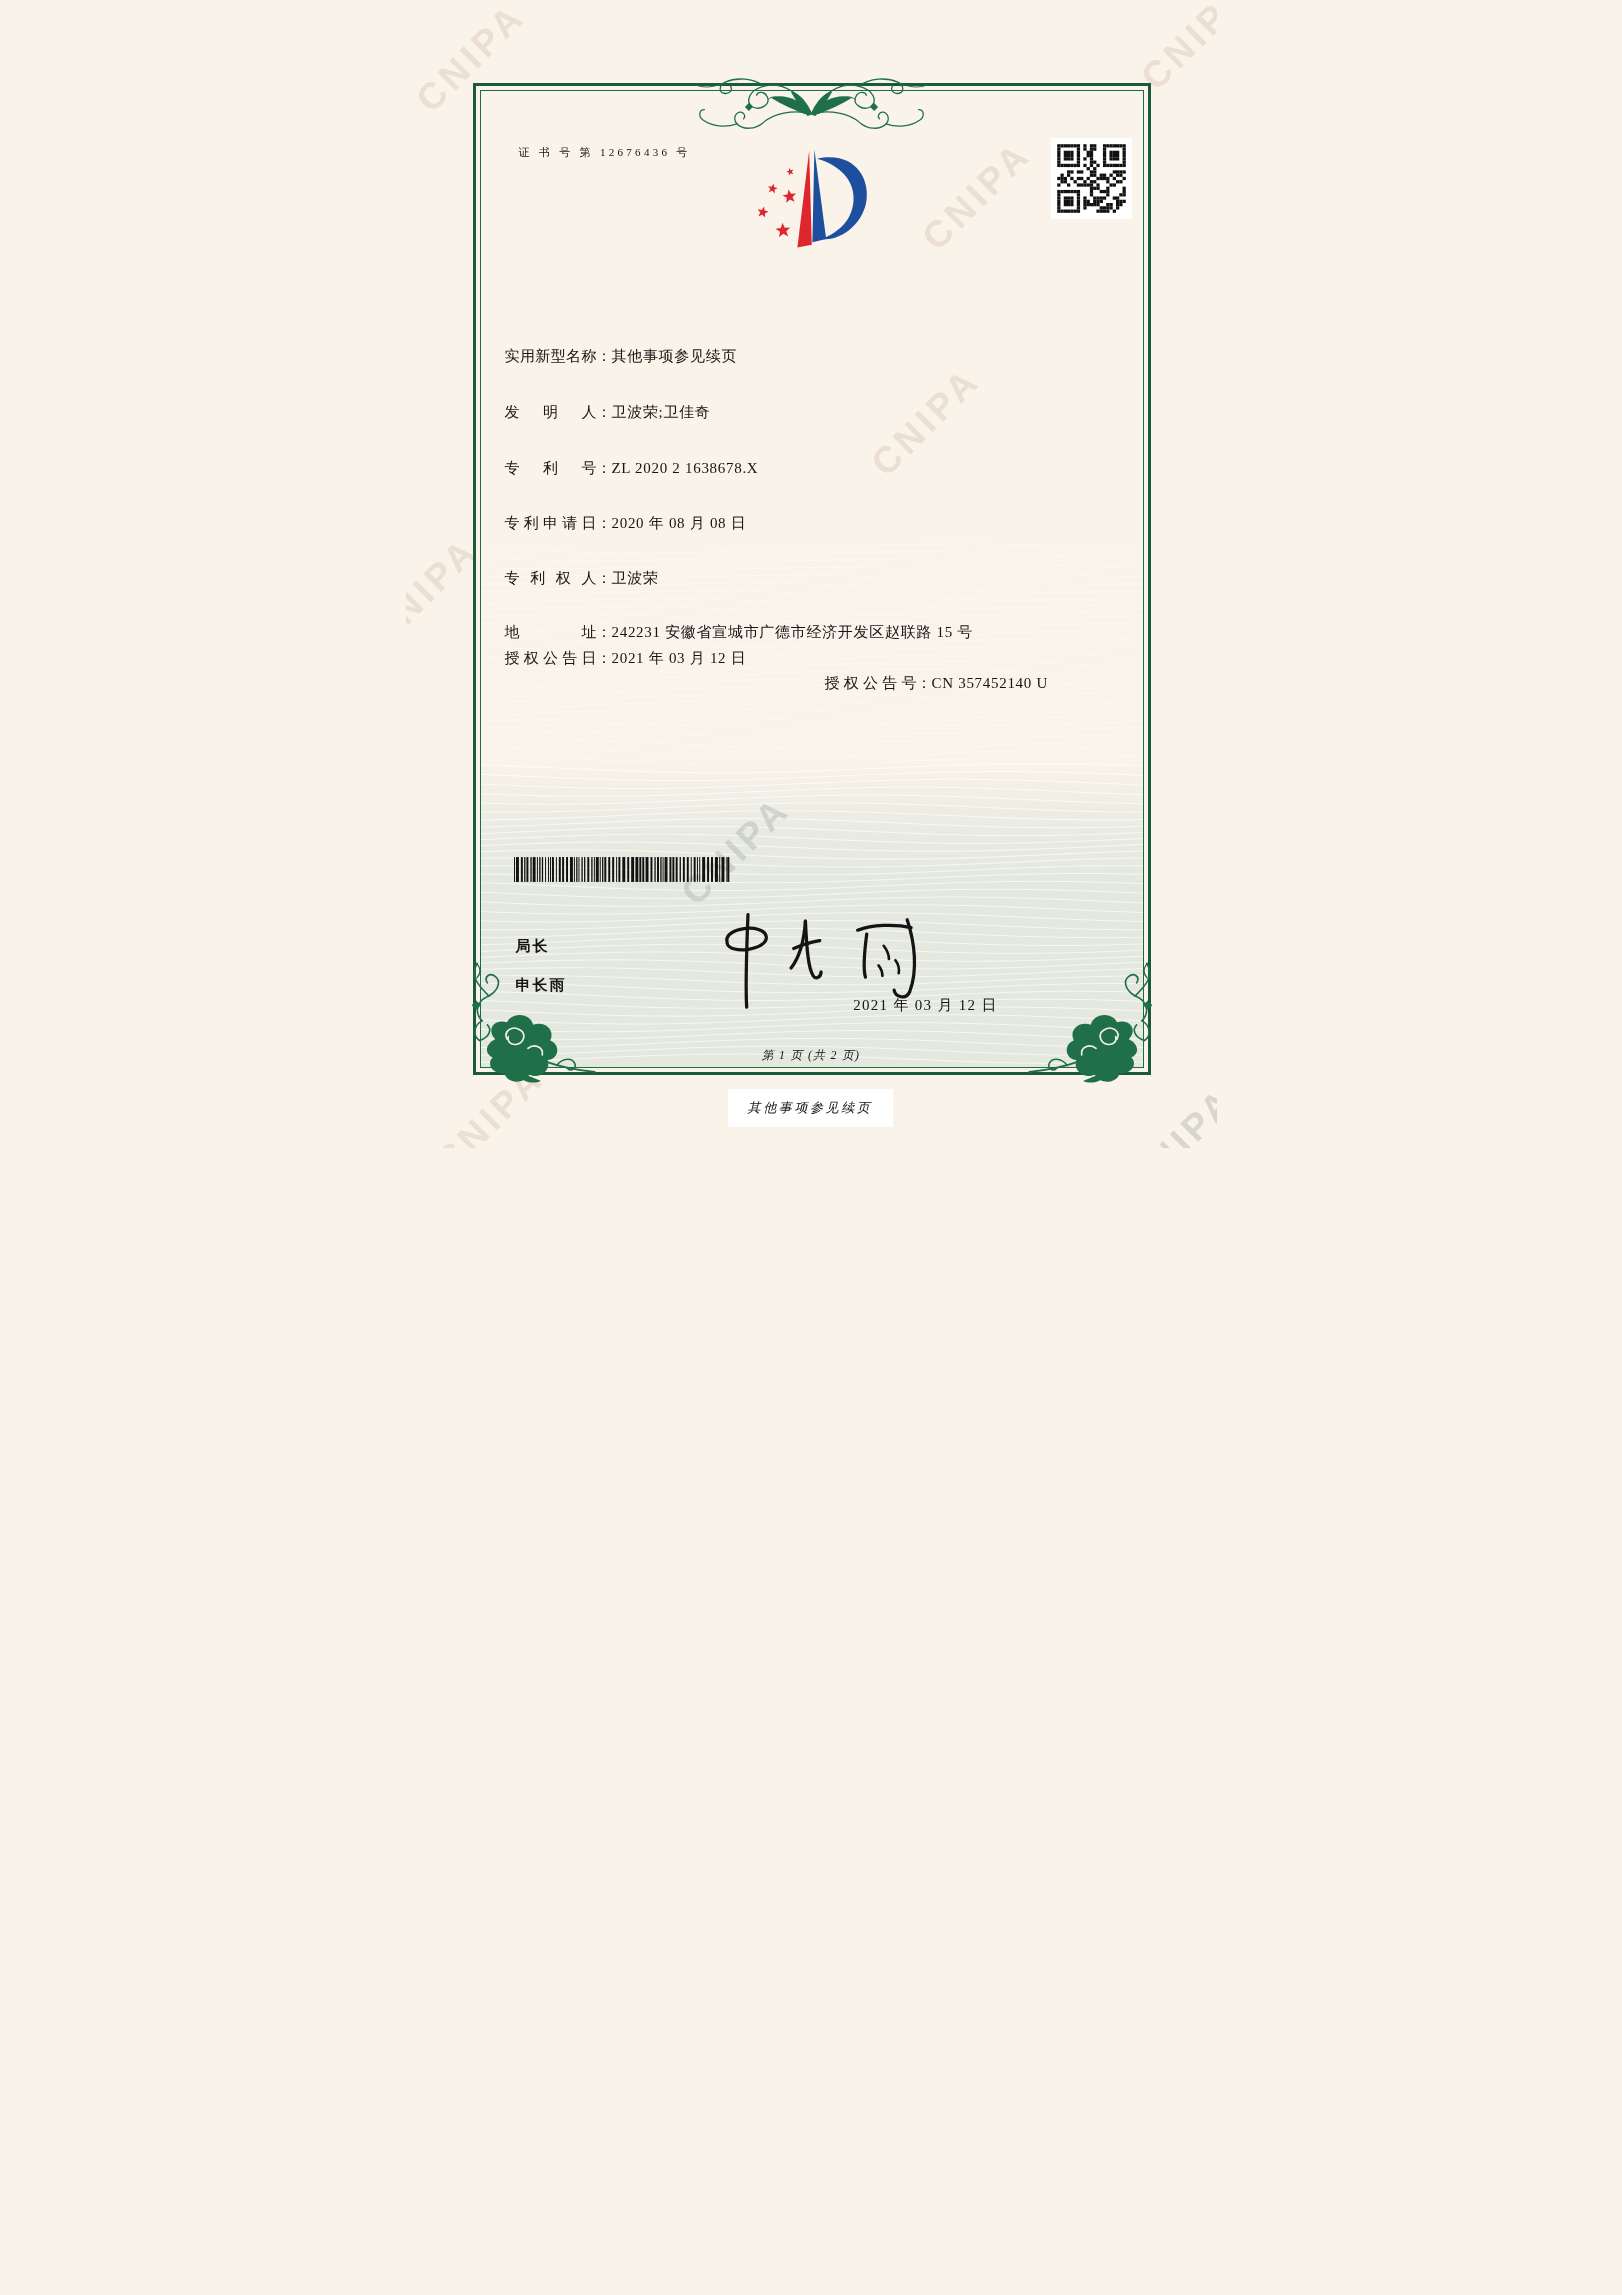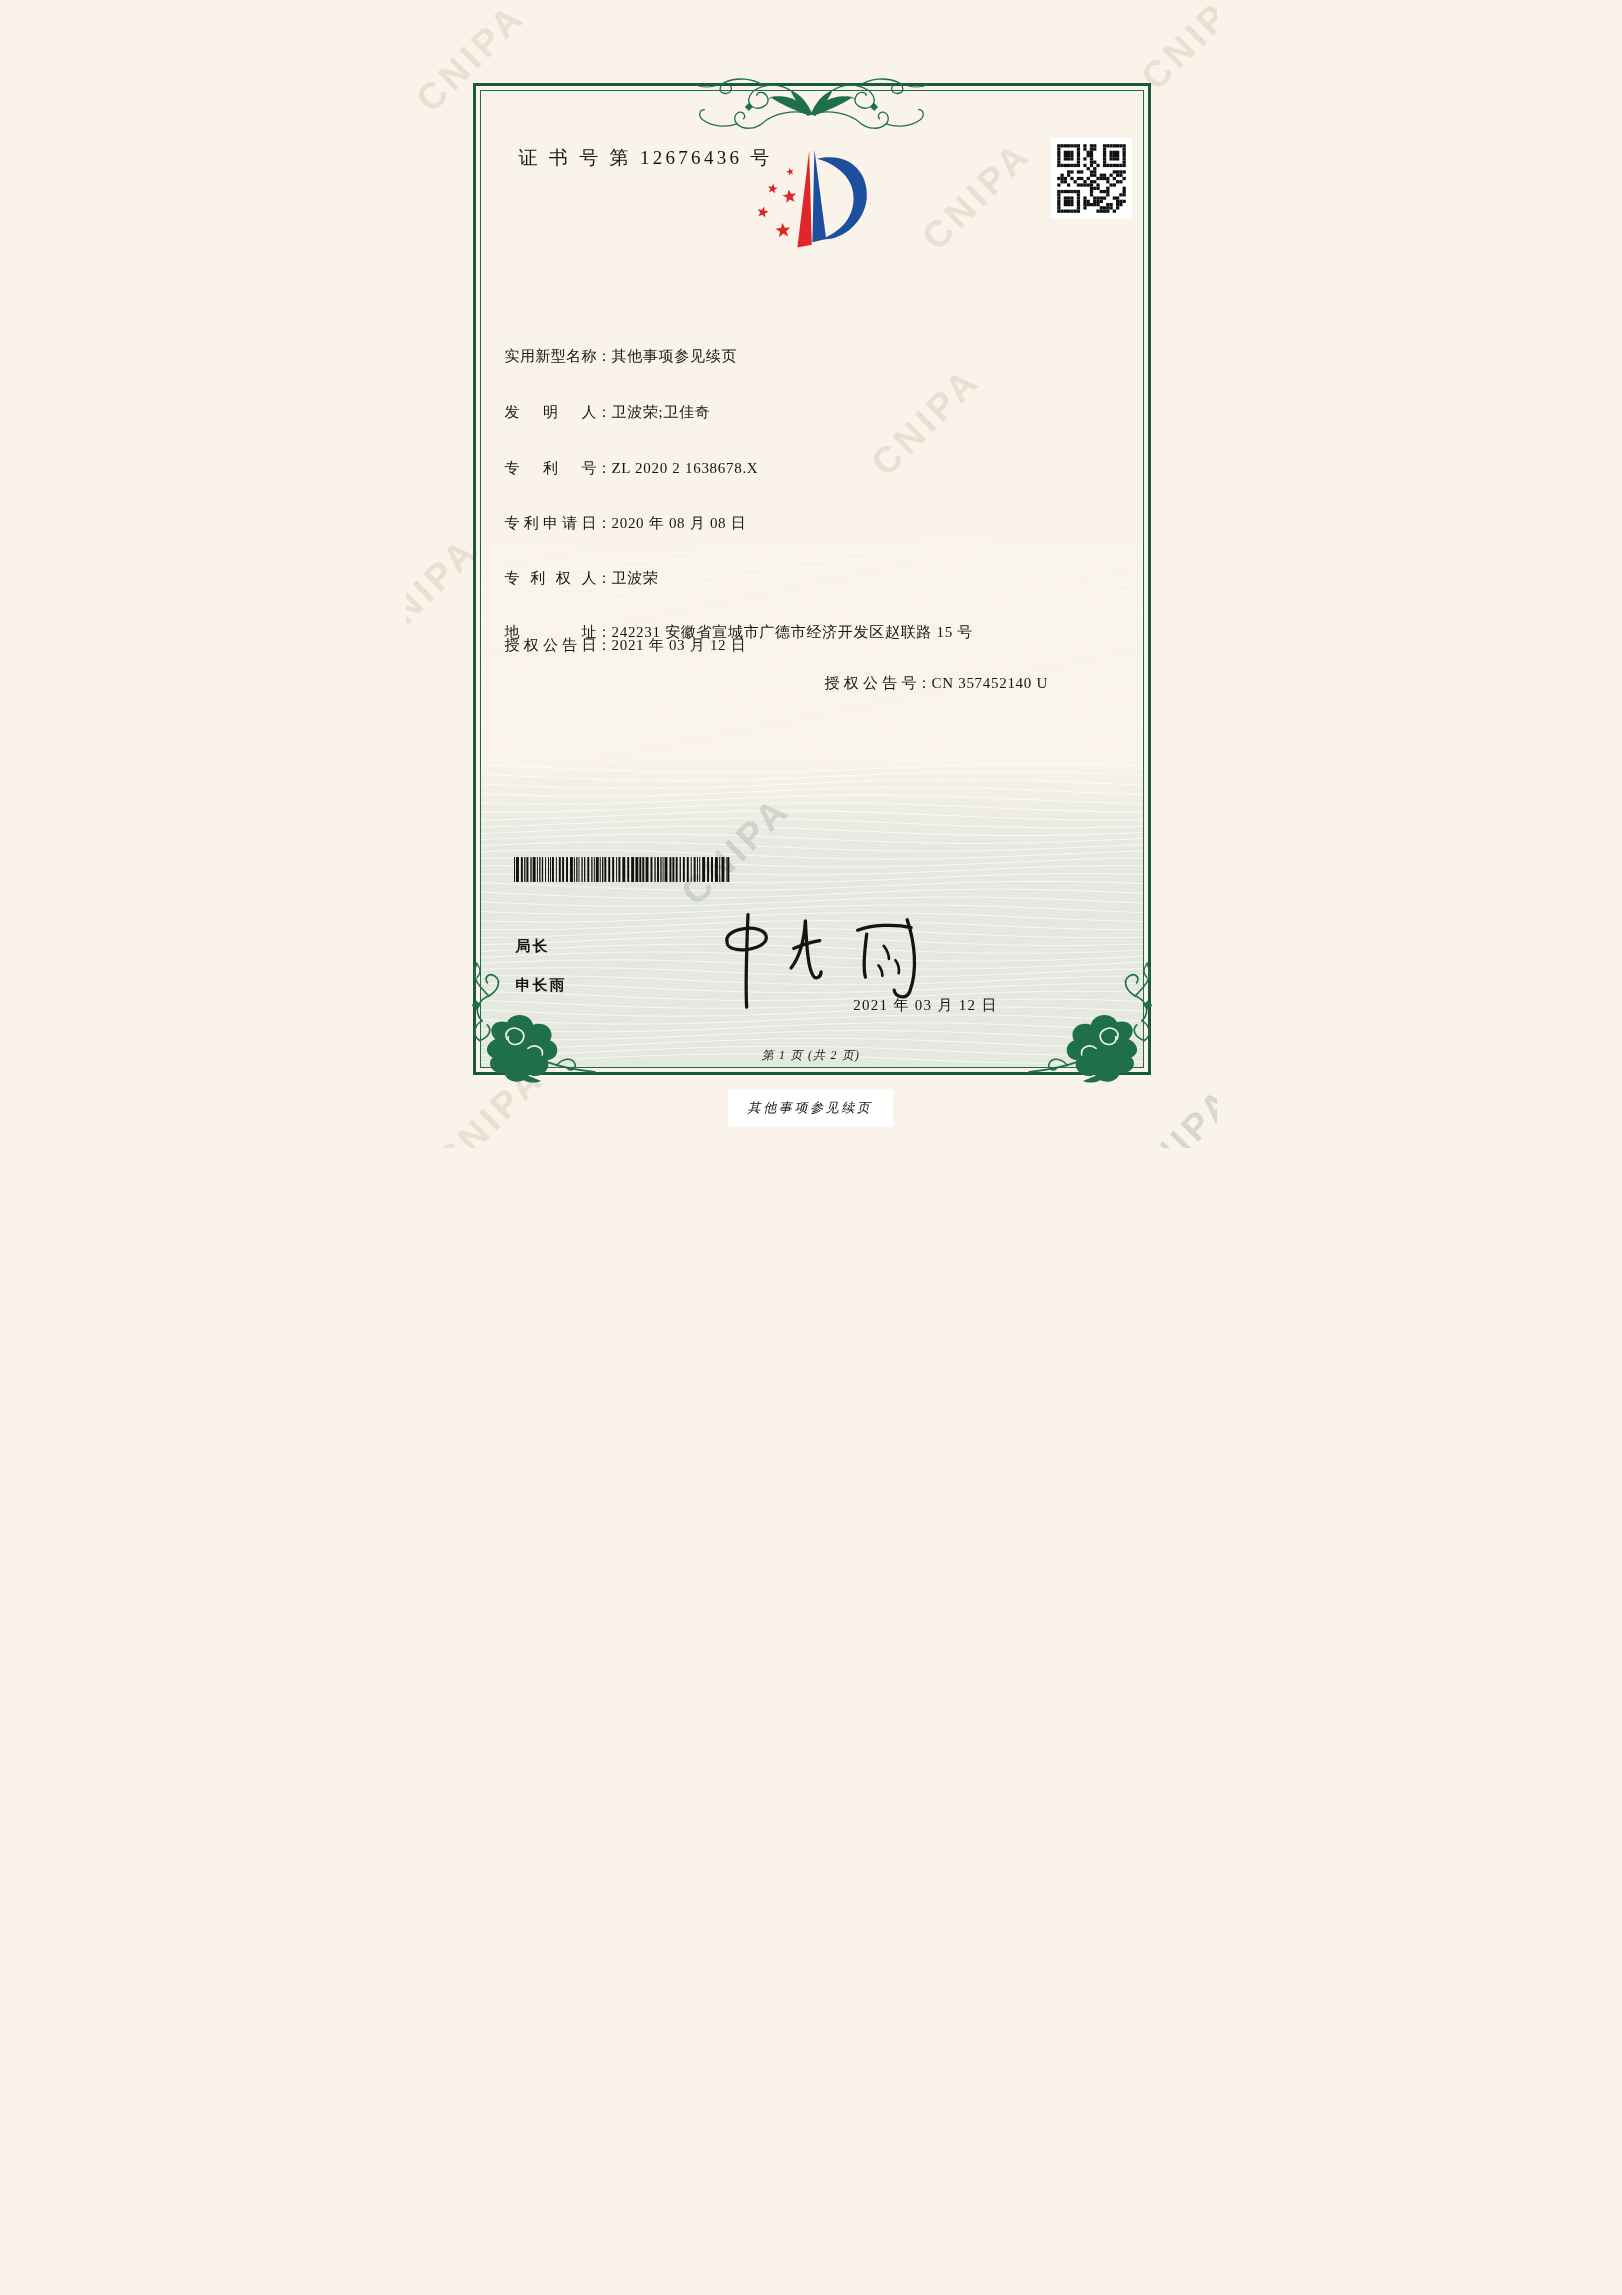--- a/index.html
+++ b/index.html
@@ -10,21 +10,21 @@
   .wm{position:absolute;font-family:"Liberation Sans","DejaVu Sans",sans-serif;font-weight:700;
       font-size:37px;letter-spacing:4.6px;color:rgba(214,192,178,.42);
       transform:translate(-50%,-50%) rotate(-45deg);white-space:nowrap;user-select:none;}
   .wm.grey{color:rgba(168,176,168,.42);}
   
   .border-outer{position:absolute;left:67px;top:83px;width:678px;height:992px;
                 border:3.3px solid #1a5a3a;box-sizing:border-box;}
   .border-inner{position:absolute;left:74px;top:90px;width:664px;height:978px;
                 border:1.3px solid #1e6b45;box-sizing:border-box;}
   
-  .cert-no{position:absolute;left:113px;top:145px;font-size:19px;letter-spacing:3.3px;}
+  .cert-no{position:absolute;left:113px;top:145px;font-size:11px;letter-spacing:3.3px;}
   .title{position:absolute;left:0;top:249px;width:100%;text-align:center;font-size:35px;
          font-weight:bold;letter-spacing:9.2px;padding-left:9.2px;box-sizing:border-box;}
   
   .frow{position:absolute;left:99px;font-size:15px;white-space:nowrap;}
   .flabel{display:inline-block;width:92px;text-align:justify;text-align-last:justify;}
   .fcolon{display:inline-block;}
   .fvalue{letter-spacing:0.7px;}
   
   .body-text{position:absolute;left:98px;top:692px;width:615px;font-size:14.4px;line-height:26px;
              text-align:justify;}
@@ -413,21 +413,21 @@
   </div>
   <div class="frow" style="top:514px">
     <span class="flabel">专利申请日</span><span class="fcolon">：</span><span class="fvalue">2020 年 08 月 08 日</span>
   </div>
   <div class="frow" style="top:569px">
     <span class="flabel">专利权人</span><span class="fcolon">：</span><span class="fvalue">卫波荣</span>
   </div>
   <div class="frow" style="top:623px">
     <span class="flabel">地址</span><span class="fcolon">：</span><span class="fvalue">242231 安徽省宣城市广德市经济开发区赵联路 15 号</span>
   </div>
-  <div class="frow" style="top:636px">
+  <div class="frow" style="top:649px">
     <span class="flabel">授权公告日</span><span class="fcolon">：</span><span class="fvalue">2021 年 03 月 12 日</span>
   </div>
   <div class="frow" style="top:674px;left:419px">
     <span class="flabel">授权公告号</span><span class="fcolon">：</span><span class="fvalue">CN 357452140 U</span>
   </div>
 
   <div class="body-text">
   </div>
 
   <svg id="barcode" class="abs" style="left:108px;top:857px;" width="216" height="25" viewBox="0 0 330 38">

